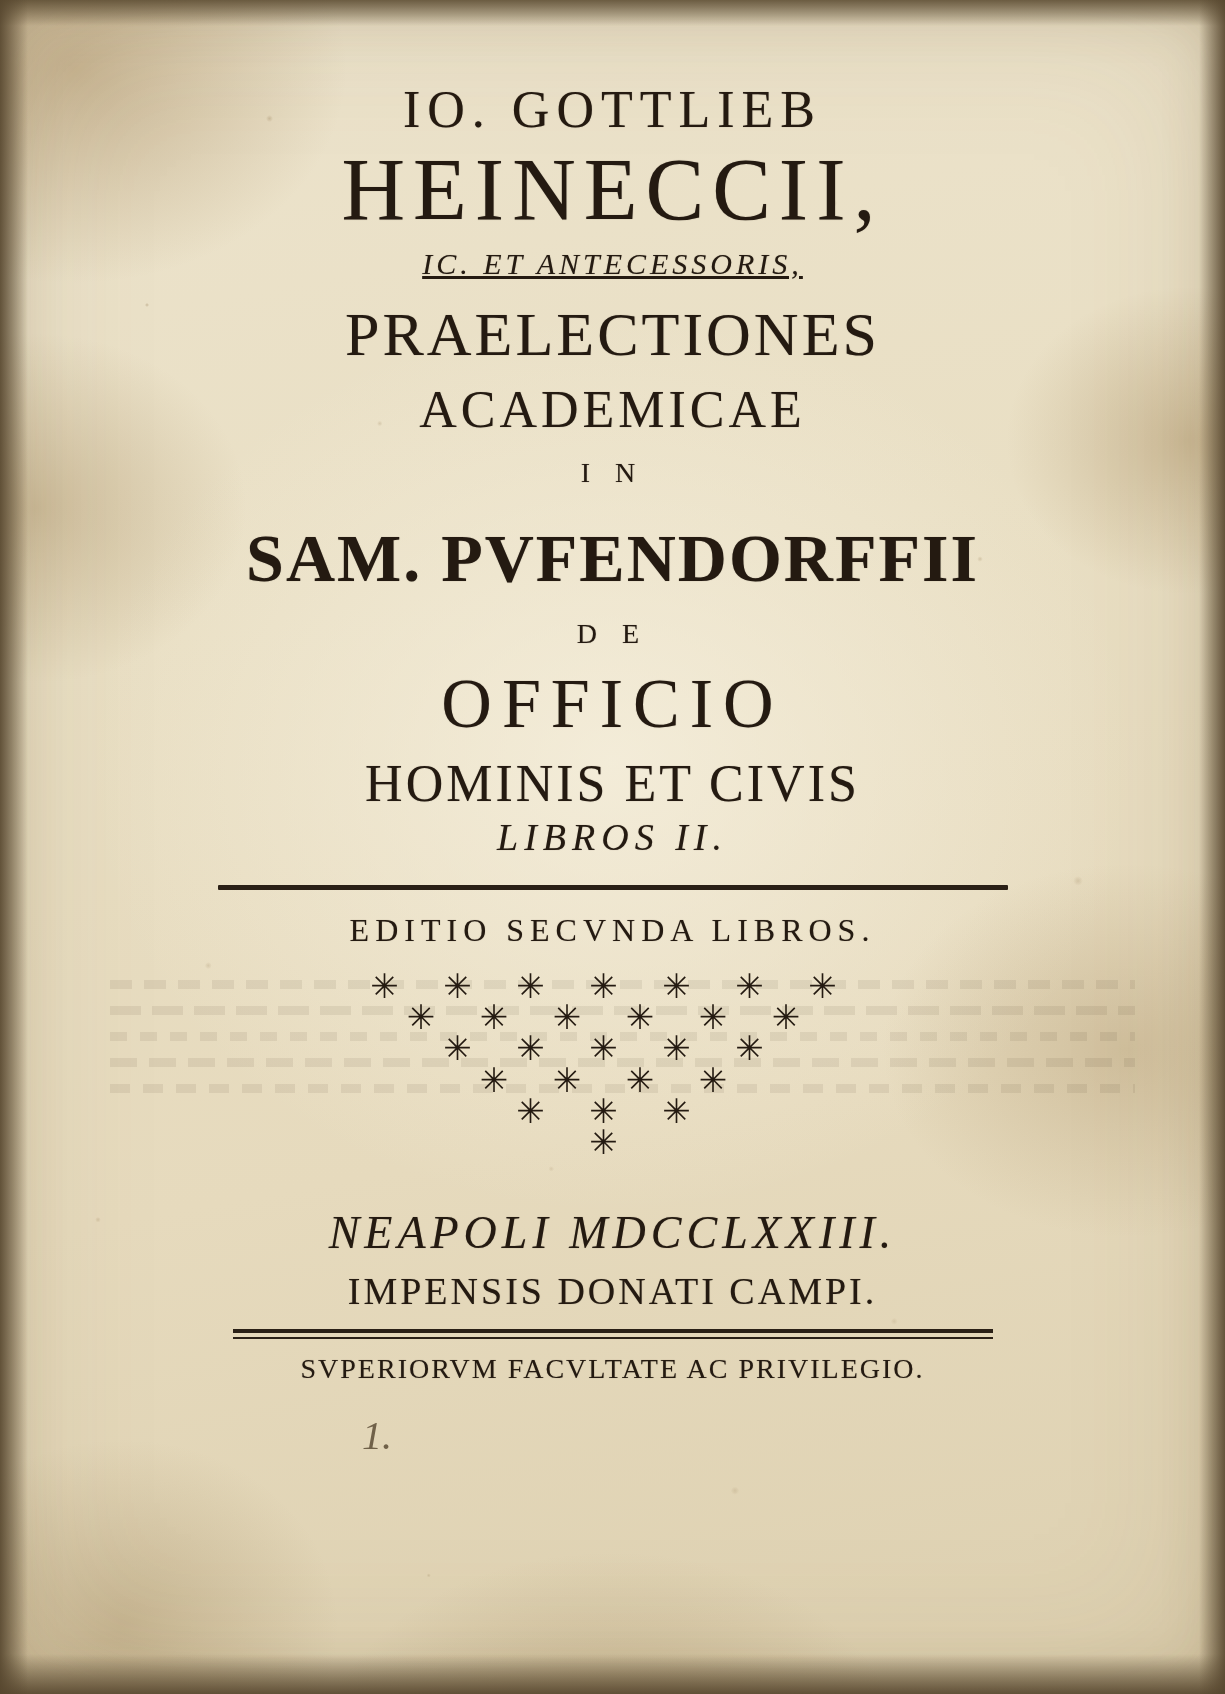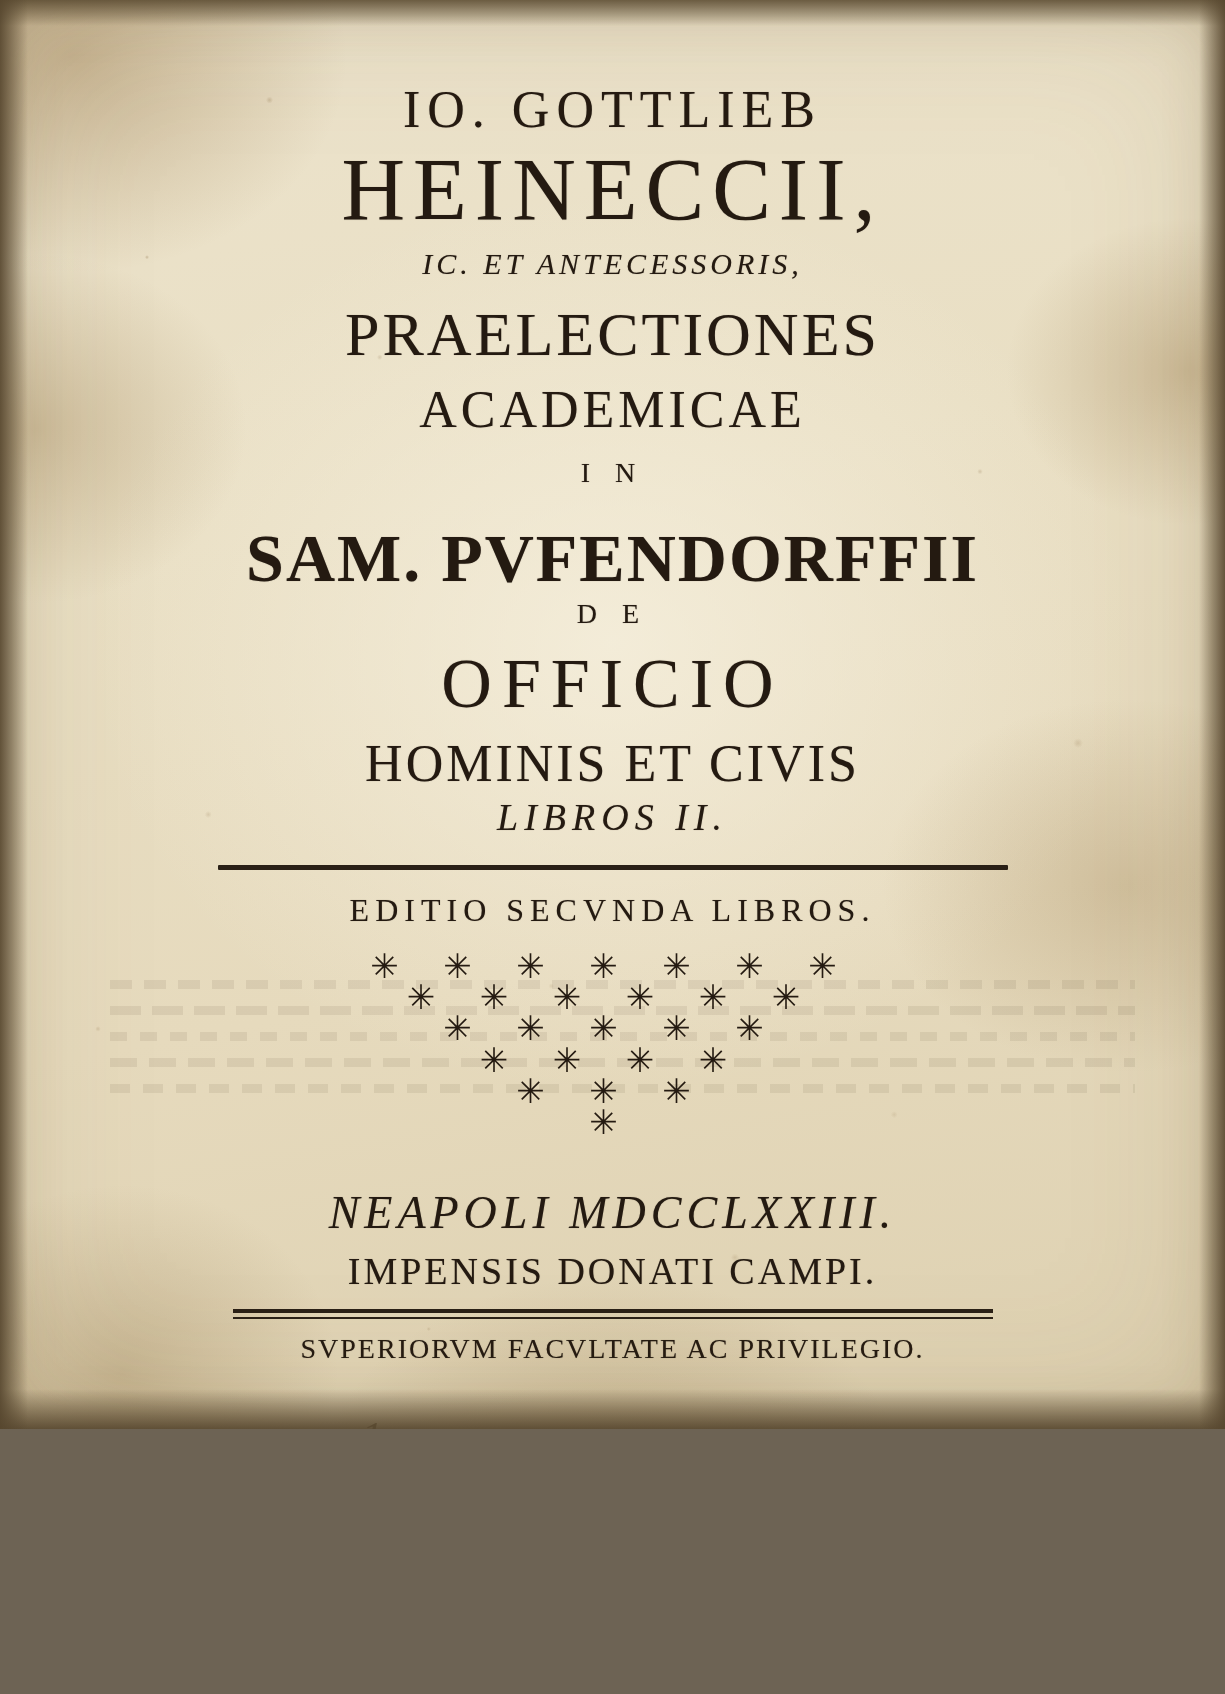--- a/index.html
+++ b/index.html
@@ -10,21 +10,21 @@
   body {
     width: 1225px;
     height: 1694px;
     overflow: hidden;
     font-family: "Liberation Serif", serif;
   }
 
   .page {
     position: relative;
     width: 1225px;
-    height: 1429px;
+    height: 1694px;
     background:
       radial-gradient(ellipse 380px 300px at 6% 4%, rgba(150,118,70,0.42), rgba(150,118,70,0) 72%),
       radial-gradient(ellipse 300px 250px at 3% 30%, rgba(150,120,72,0.33), rgba(150,120,72,0) 70%),
       radial-gradient(ellipse 260px 220px at 97% 26%, rgba(152,120,70,0.35), rgba(152,120,70,0) 70%),
       radial-gradient(ellipse 340px 260px at 92% 62%, rgba(150,120,72,0.28), rgba(150,120,72,0) 72%),
       radial-gradient(ellipse 420px 300px at 50% 104%, rgba(140,112,66,0.30), rgba(140,112,66,0) 70%),
       radial-gradient(ellipse 300px 260px at 10% 96%, rgba(140,112,66,0.30), rgba(140,112,66,0) 72%),
       radial-gradient(ellipse 700px 600px at 50% 45%, rgba(247,241,224,0.75), rgba(247,241,224,0) 75%),
       linear-gradient(170deg, #ece3cc 0%, #e9dfc4 35%, #e6dabd 65%, #ddd0b0 100%);
     overflow: hidden;
@@ -99,20 +99,21 @@
     font-size: 88px;
     letter-spacing: 8px;
     line-height: 1.02;
     margin-top: 6px;
   }
   .author-role {
     font-size: 30px;
     font-style: italic;
     letter-spacing: 4px;
     margin-top: 12px;
+    text-decoration: underline;
   }
   .title-main {
     font-size: 62px;
     letter-spacing: 3px;
     margin-top: 18px;
   }
   .title-sub {
     font-size: 52px;
     letter-spacing: 4px;
     margin-top: 10px;
@@ -124,20 +125,21 @@
   }
   .subject {
     font-size: 68px;
     letter-spacing: 2px;
     margin-top: 30px;
     font-weight: bold;
   }
   .word-de {
     font-size: 28px;
     letter-spacing: 9px;
+    margin-top: 20px;
   }
   .officio {
     font-size: 70px;
     letter-spacing: 10px;
     margin-top: 14px;
   }
   .hominis {
     font-size: 52px;
     letter-spacing: 3px;
     margin-top: 10px;

